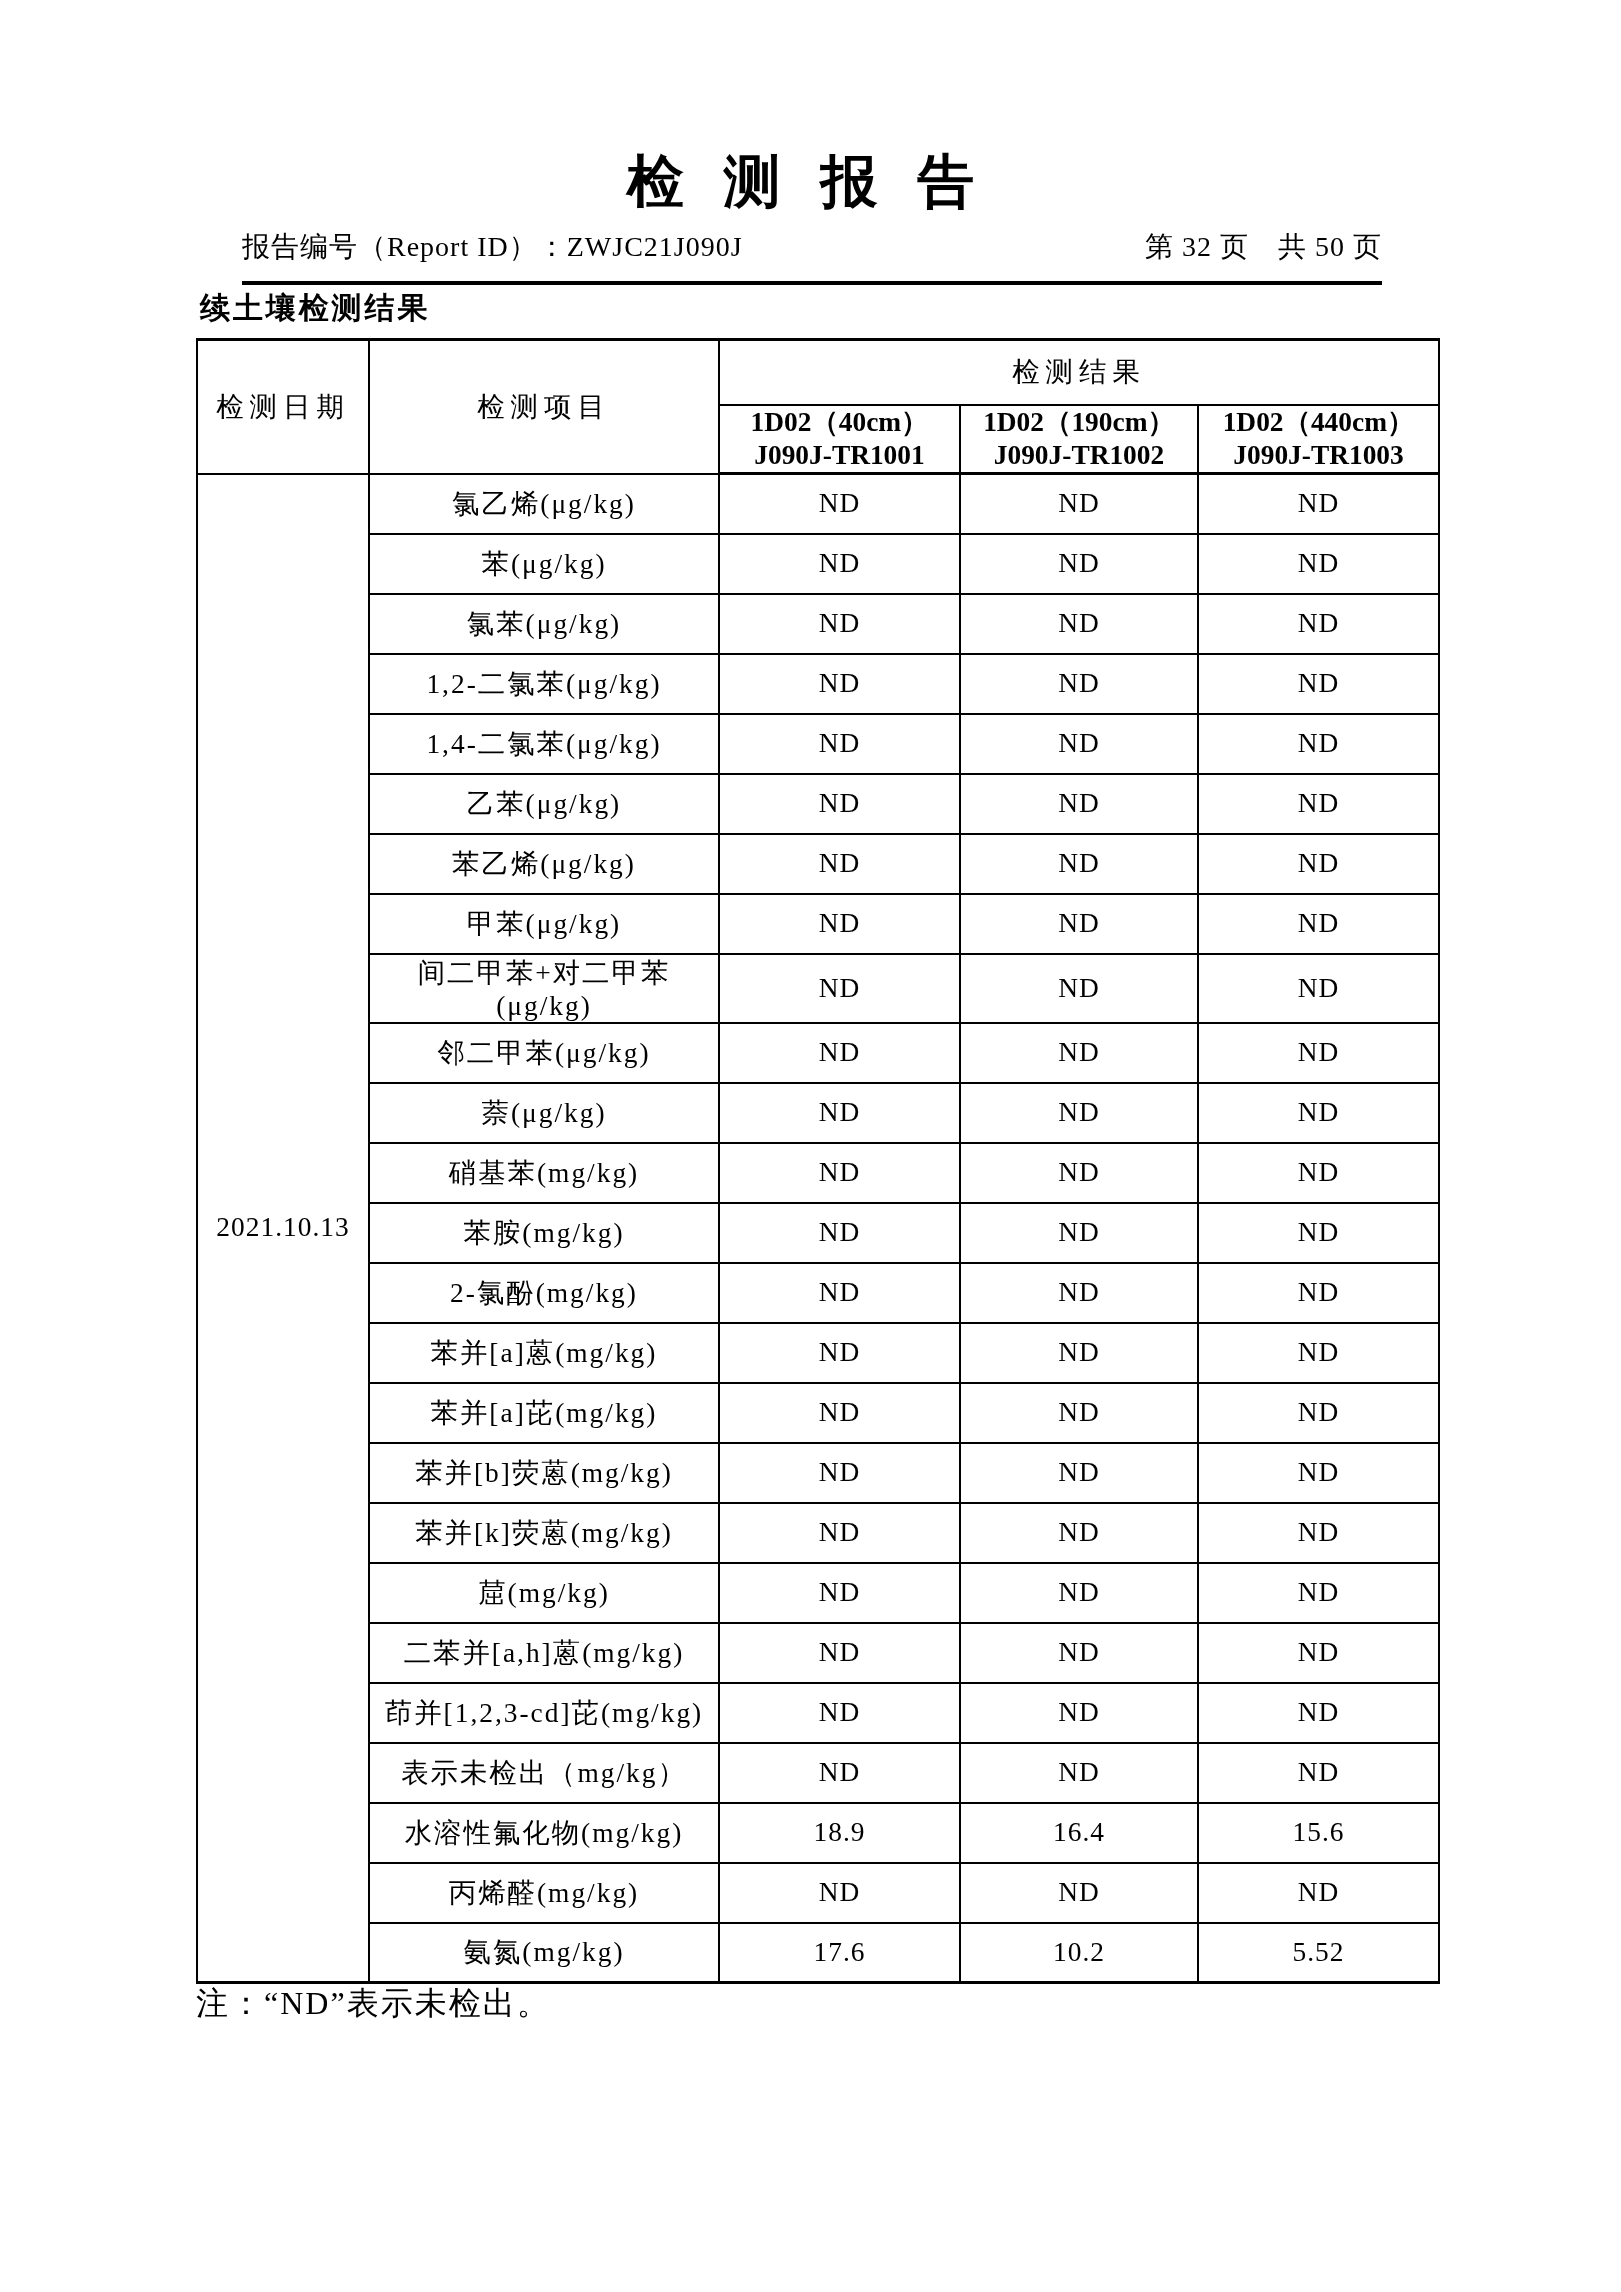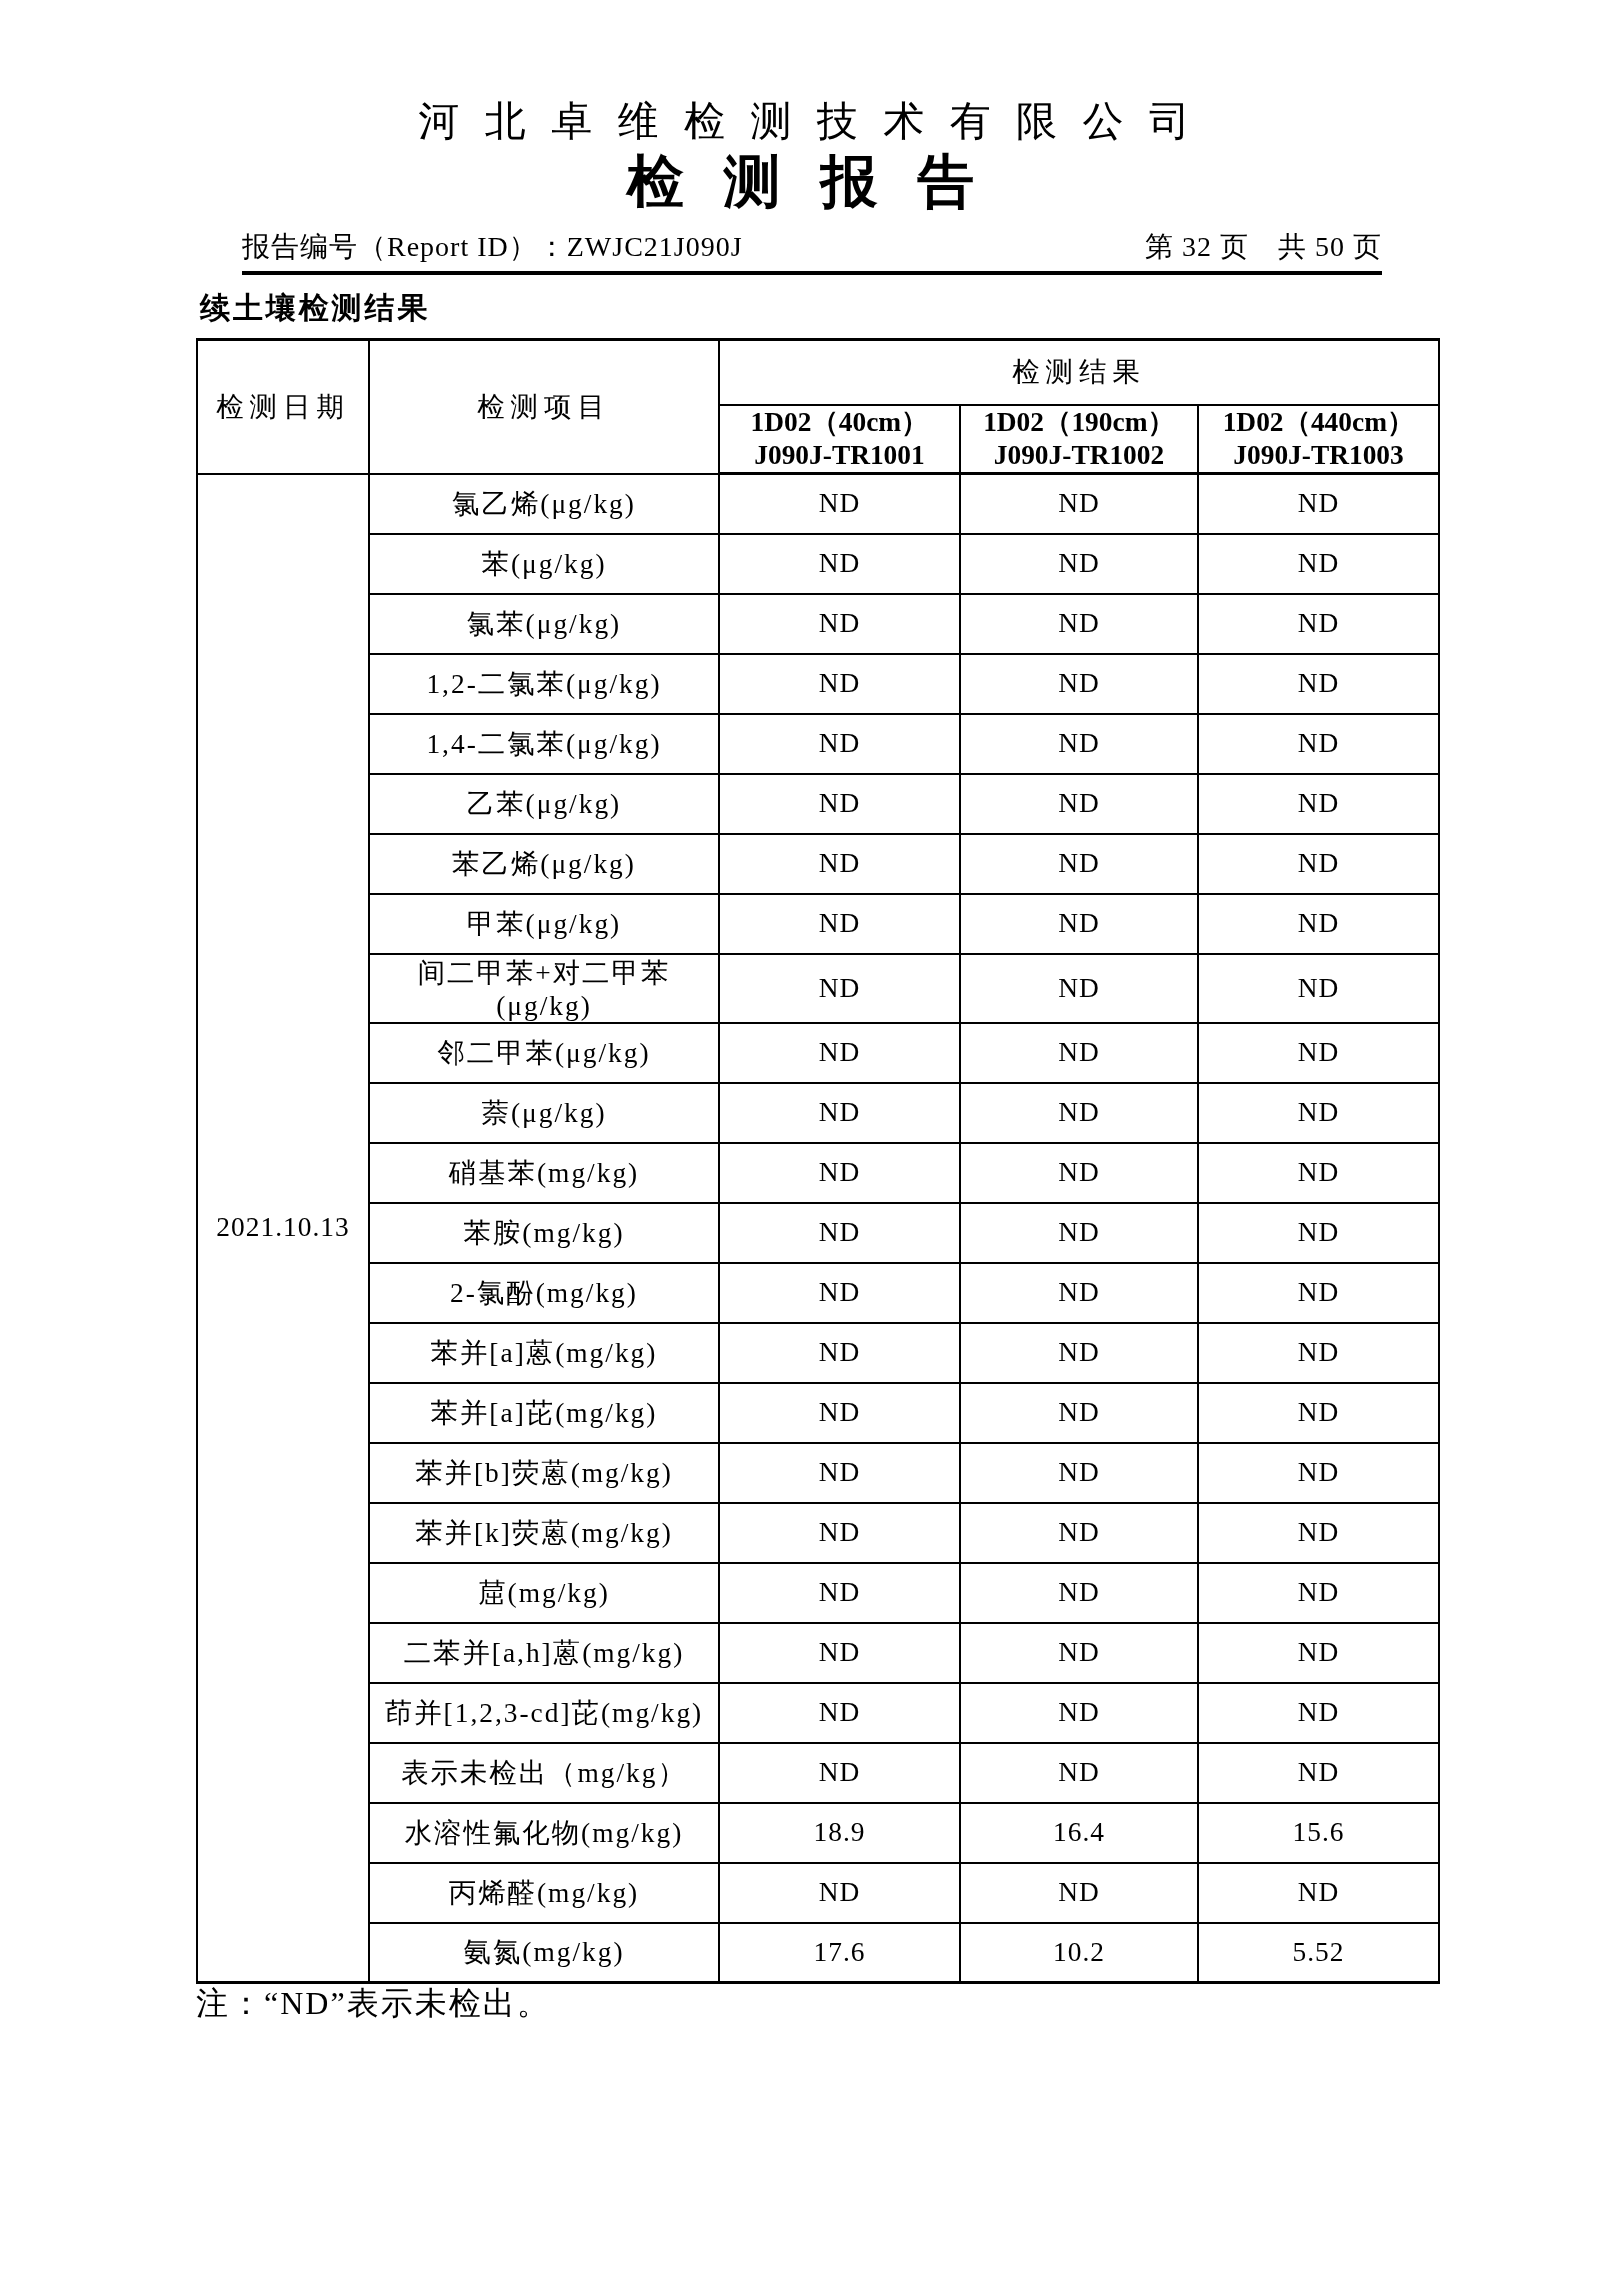--- a/index.html
+++ b/index.html
@@ -33,21 +33,21 @@
     text-indent: 0.35em;
     white-space: nowrap;
   }
   .meta-line {
     position: absolute;
     top: 228px; left: 242px; width: 1140px;
     display: flex;
     justify-content: space-between;
     align-items: baseline;
     font-size: 28px;
-    padding-bottom: 5px;
+    padding-bottom: 15px;
     border-bottom: 4.9px solid #000;
     letter-spacing: 1px;
   }
   .section-heading {
     position: absolute;
     top: 288px; left: 200px;
     font-size: 30px;
     font-weight: bold;
     letter-spacing: 2.9px;
     text-align: right;
@@ -88,21 +88,20 @@
     top: 1982px; left: 196px;
     font-size: 32px;
     letter-spacing: 2px;
   }
 </style>
 </head>
 <body>
 
 <div class="page">
 
-  <div class="company-title">河北卓维检测技术有限公司</div>
 
   <div class="report-title">检测报告</div>
 
   <div class="meta-line">
     <span>报告编号（Report ID）：ZWJC21J090J</span>
     <span>第 32 页　共 50 页</span>
   </div>
 
   <div class="section-heading">续土壤检测结果</div>
 

